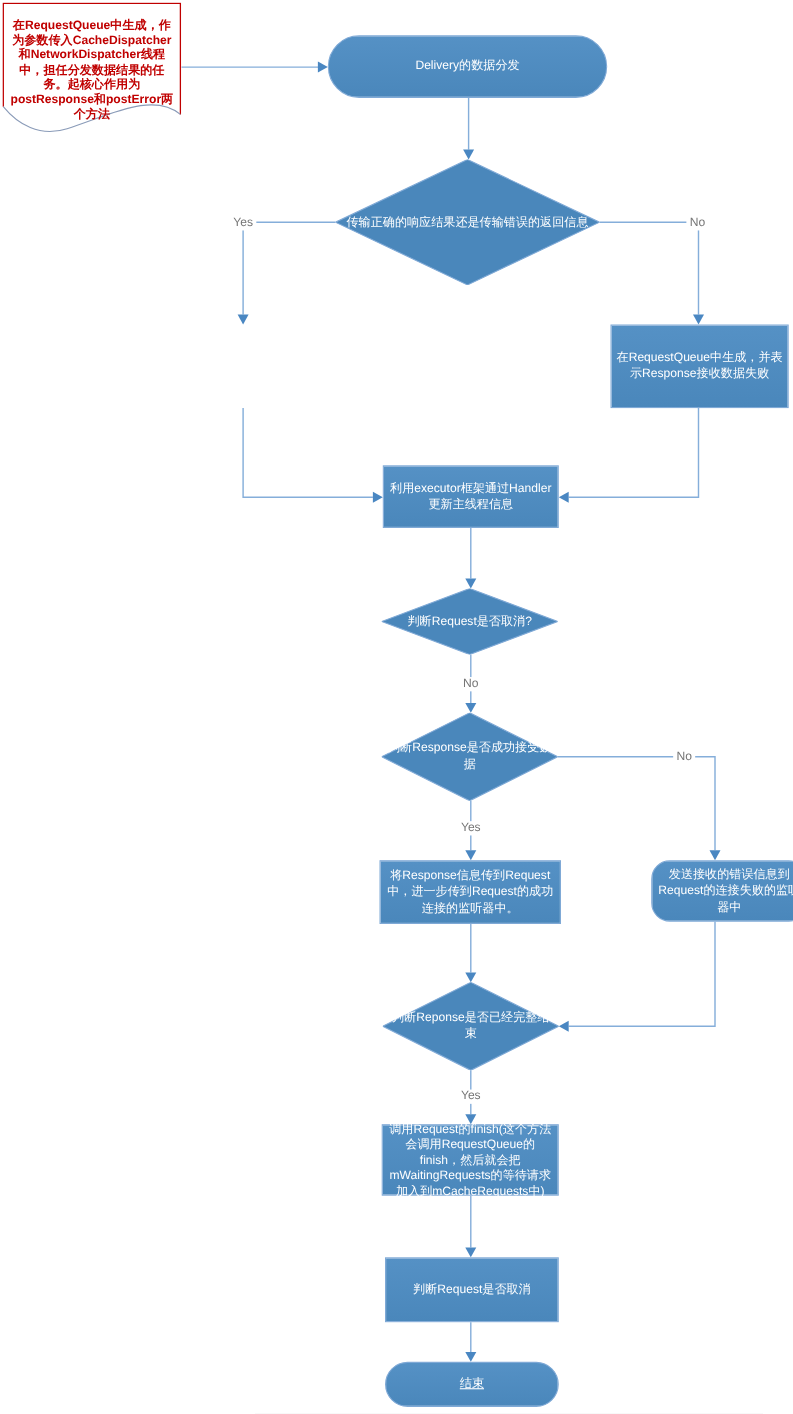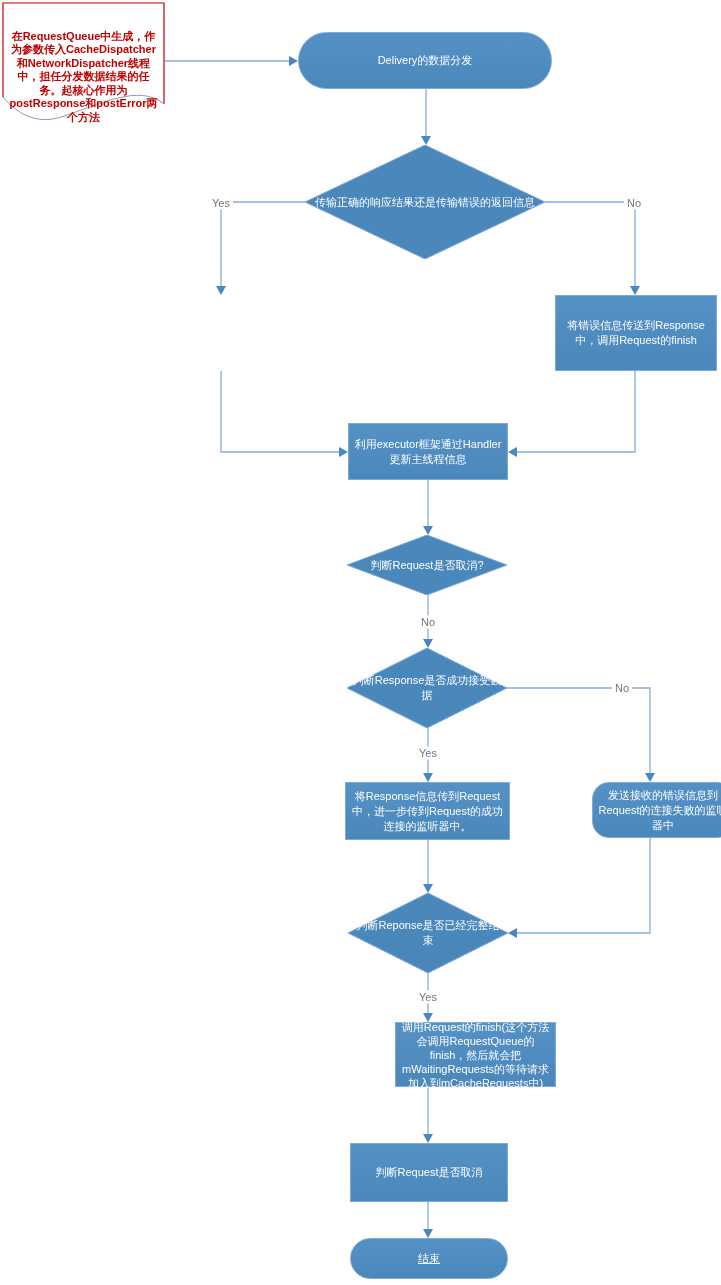--- a/index.html
+++ b/index.html
@@ -33,21 +33,21 @@
   .diamond{background:transparent;border:none;}
   .diamond .dshape{position:absolute;left:0;top:0;width:100%;height:100%;}
   .diamond .dshape polygon{fill:var(--shape-fill);stroke:var(--shape-stroke);stroke-width:1;vector-effect:non-scaling-stroke;}
   .diamond .txt{position:relative;z-index:1;padding:0 4px;}
   .txt{display:block;}
   .edge-label{
     position:absolute;transform:translate(-50%,-50%);
     background:var(--bg);color:var(--label-gray);
     font-size:11px;line-height:13px;padding:0 3px;z-index:2;
   }
-  .note{align-items:flex-end;}
+  .note{align-items:center;}
   .note .nshape{position:absolute;left:0;top:0;width:100%;height:100%;}
   .note-text{
     position:relative;z-index:1;color:var(--note-red);font-weight:bold;
     font-size:11px;line-height:13.5px;text-align:center;padding:3px 6px 0 6px;width:100%;
     box-sizing:border-box;
   }
 </style>
 </head>
 <body>
 
@@ -131,21 +131,21 @@
 
   <div class="node diamond" style="left:305px;top:145px;width:240px;height:114px;">
     <svg class="dshape" viewBox="0 0 100 100" preserveAspectRatio="none">
         <polygon points="50,0 100,50 50,100 0,50"></polygon>
       </svg>
     <span class="txt">传输正确的响应结果还是传输错误的返回信息</span>
   </div>
 
 
   <div class="node rect" style="left:555px;top:295px;width:162px;height:76px;">
-    <span class="txt">将错误信息传送到Response中，调用Request的finish</span>
+    <span class="txt">在RequestQueue中生成，并表示Response接收数据失败</span>
   </div>
 
   <div class="node rect" style="left:348px;top:423px;width:160px;height:57px;">
     <span class="txt">利用executor框架通过Handler更新主线程信息</span>
   </div>
 
   <div class="node diamond" style="left:347px;top:535px;width:160px;height:60px;">
     <svg class="dshape" viewBox="0 0 100 100" preserveAspectRatio="none">
         <polygon points="50,0 100,50 50,100 0,50"></polygon>
       </svg>
@@ -167,21 +167,21 @@
     <span class="txt">发送接收的错误信息到Request的连接失败的监听器中</span>
   </div>
 
   <div class="node diamond" style="left:348px;top:893px;width:160px;height:80px;">
     <svg class="dshape" viewBox="0 0 100 100" preserveAspectRatio="none">
         <polygon points="50,0 100,50 50,100 0,50"></polygon>
       </svg>
     <span class="txt">判断Reponse是否已经完整结束</span>
   </div>
 
-  <div class="node rect" style="left:347px;top:1022px;width:161px;height:65px;line-height:14px;margin-left:48px;">
+  <div class="node rect" style="left:347px;top:1022px;width:161px;height:65px;line-height:14px;">
     <span class="txt">调用Request的finish(这个方法会调用RequestQueue的finish，然后就会把mWaitingRequests的等待请求加入到mCacheRequests中)</span>
   </div>
 
   <div class="node rect" style="left:350px;top:1143px;width:158px;height:59px;">
     <span class="txt">判断Request是否取消</span>
   </div>
 
   <div class="node stadium" style="left:350px;top:1238px;width:158px;height:41px;text-decoration:underline;">
     <span class="txt">结束</span>
   </div>

